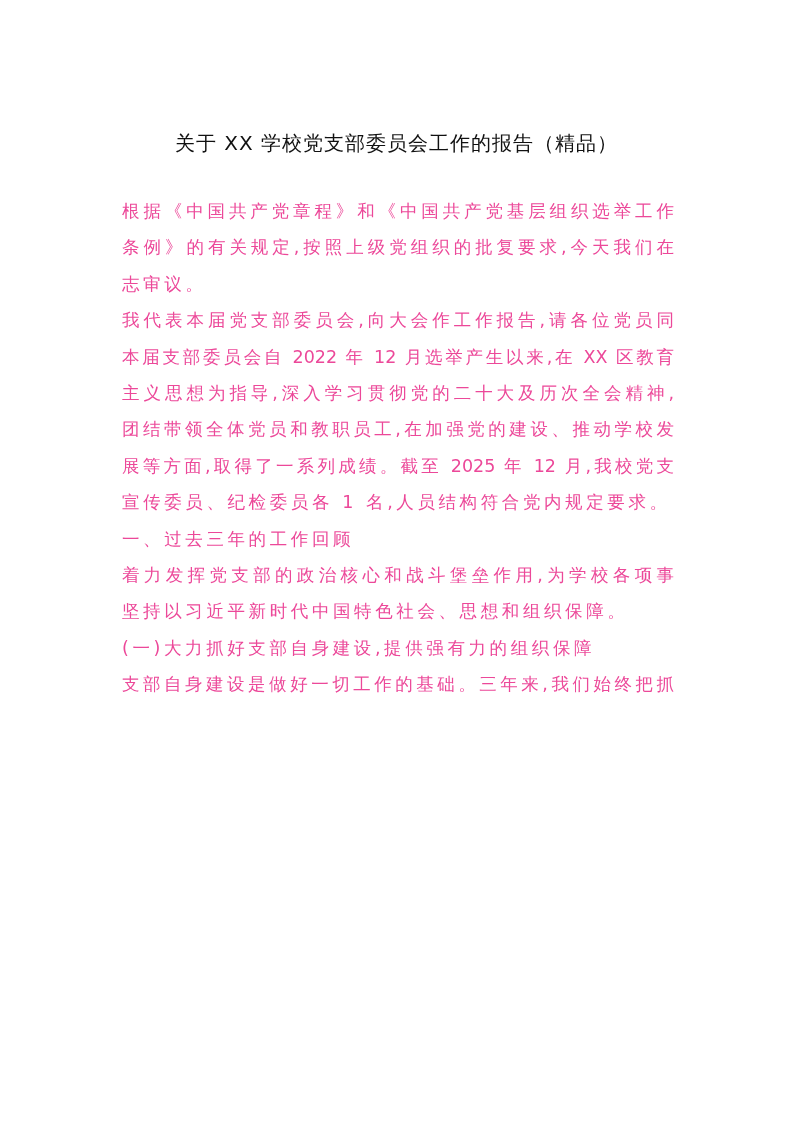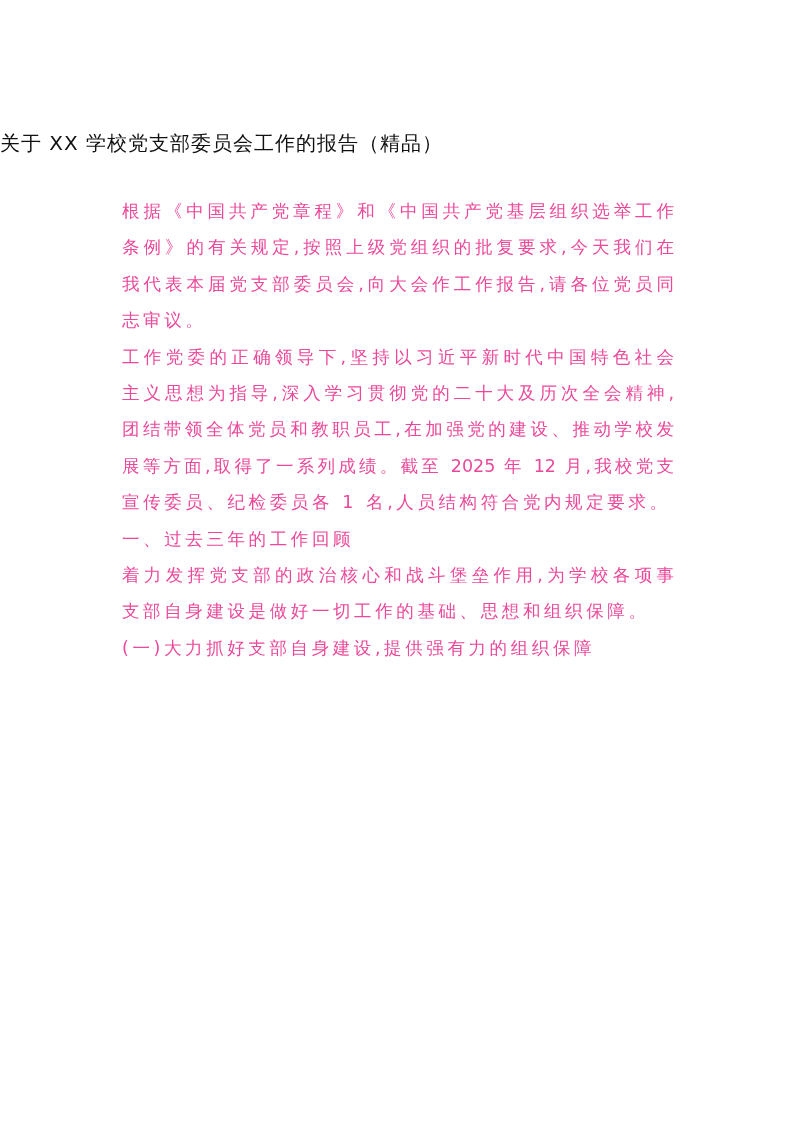--- a/index.html
+++ b/index.html
@@ -19,20 +19,21 @@
       position: absolute;
       left: 0; top: 0;
       width: 793px; height: 1122px;
       background: #fff;
     }
     .title {
       position: absolute;
       left: 0;
       width: 793px;
       top: 128px;
+      text-align: center;
       font-size: 20px;
       line-height: 30px;
       letter-spacing: 1px;
       color: #111;
       white-space: nowrap;
     }
     .body-text {
       position: absolute;
       left: 122px;
       top: 193px;
@@ -59,25 +60,26 @@
   </style>
 </head>
 <body>
 
 <div class="page">
   <div class="title">关于 XX 学校党支部委员会工作的报告（精品）</div>
 
   <div class="body-text">
     <div class="line">根据《中国共产党章程》和《中国共产党基层组织选举工作</div>
     <div class="line">条例》的有关规定,按照上级党组织的批复要求,今天我们在</div>
+    <div class="line short">志审议。</div>
     <div class="line">我代表本届党支部委员会,向大会作工作报告,请各位党员同</div>
-    <div class="line short">志审议。</div>
-    <div class="line">工作党委的正确领导下,坚持以习近平新时代中国特色社会</div>
+    <div class="line">本届支部委员会自 2022 年 12 月选举产生以来,在 XX 区教育</div>
     <div class="line">主义思想为指导,深入学习贯彻党的二十大及历次全会精神,</div>
     <div class="line">团结带领全体党员和教职员工,在加强党的建设、推动学校发</div>
     <div class="line">展等方面,取得了一系列成绩。截至 2025 年 12 月,我校党支</div>
     <div class="line short">宣传委员、纪检委员各 1 名,人员结构符合党内规定要求。</div>
     <div class="line heading">一、过去三年的工作回顾</div>
     <div class="line">着力发挥党支部的政治核心和战斗堡垒作用,为学校各项事</div>
-    <div class="line short">支部自身建设是做好一切工作的基础、思想和组织保障。</div>
+    <div class="line short">坚持以习近平新时代中国特色社会、思想和组织保障。</div>
     <div class="line heading">(一)大力抓好支部自身建设,提供强有力的组织保障</div>
+    <div class="line">支部自身建设是做好一切工作的基础。三年来,我们始终把抓</div>
   </div>
 </div>
 
 </body></html>

